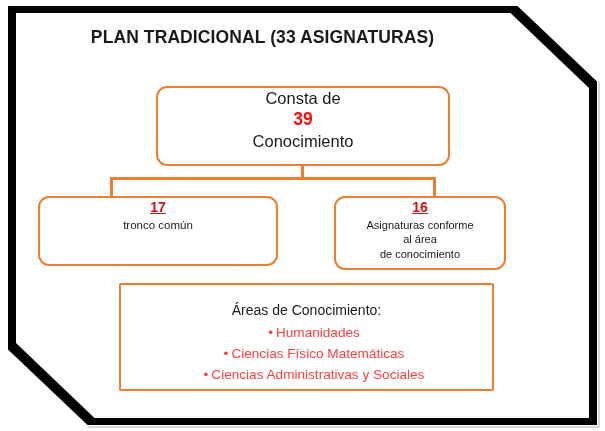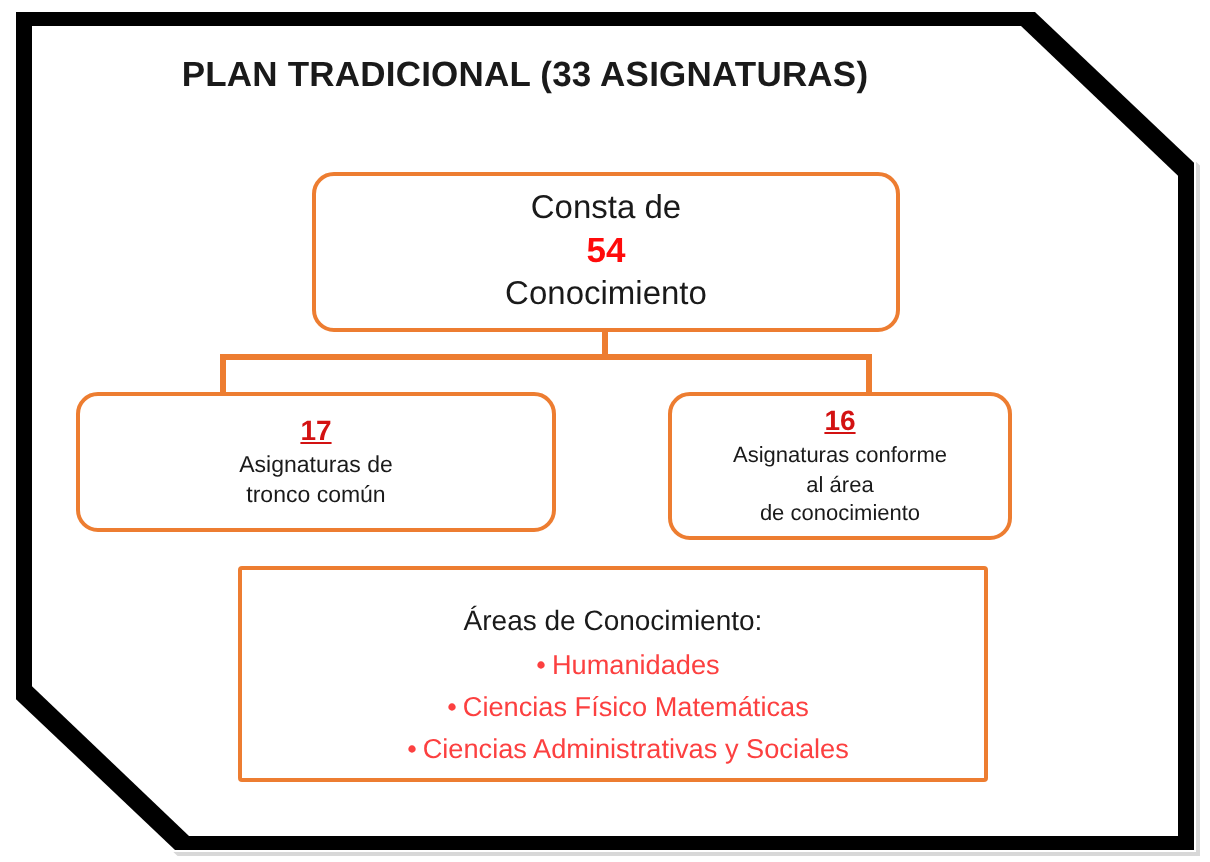--- a/index.html
+++ b/index.html
@@ -66,21 +66,20 @@
   
   .node {
     position: absolute;
     box-sizing: border-box;
     border: 2px solid #ED7D31;
     border-radius: 11px;
     background: #ffffff;
     display: flex;
     flex-direction: column;
     align-items: center;
-    justify-content: center;
     text-align: center;
     color: #1a1a1a;
   }
 
   #node-root {
     left: 156px;
     top: 86px;
     width: 294px;
     height: 80px;
     font-size: 16.5px;
@@ -173,27 +172,26 @@
 
 <div id="diagram-title">PLAN TRADICIONAL (33 ASIGNATURAS)</div>
 
 <div class="conn" id="conn-stem"></div>
 <div class="conn" id="conn-bar"></div>
 <div class="conn" id="conn-drop-left"></div>
 <div class="conn" id="conn-drop-right"></div>
 
 <div class="node" id="node-root">
   <div>Consta de</div>
-  <div class="num">54</div>
+  <div class="num">39</div>
   <div>Conocimiento</div>
 </div>
 
 <div class="node" id="node-left">
   <div class="count">17</div>
-  <div>Asignaturas de</div>
   <div>tronco común</div>
 </div>
 
 <div class="node" id="node-right">
   <div class="count">16</div>
   <div>Asignaturas conforme</div>
   <div>al área</div>
   <div>de conocimiento</div>
 </div>
 

